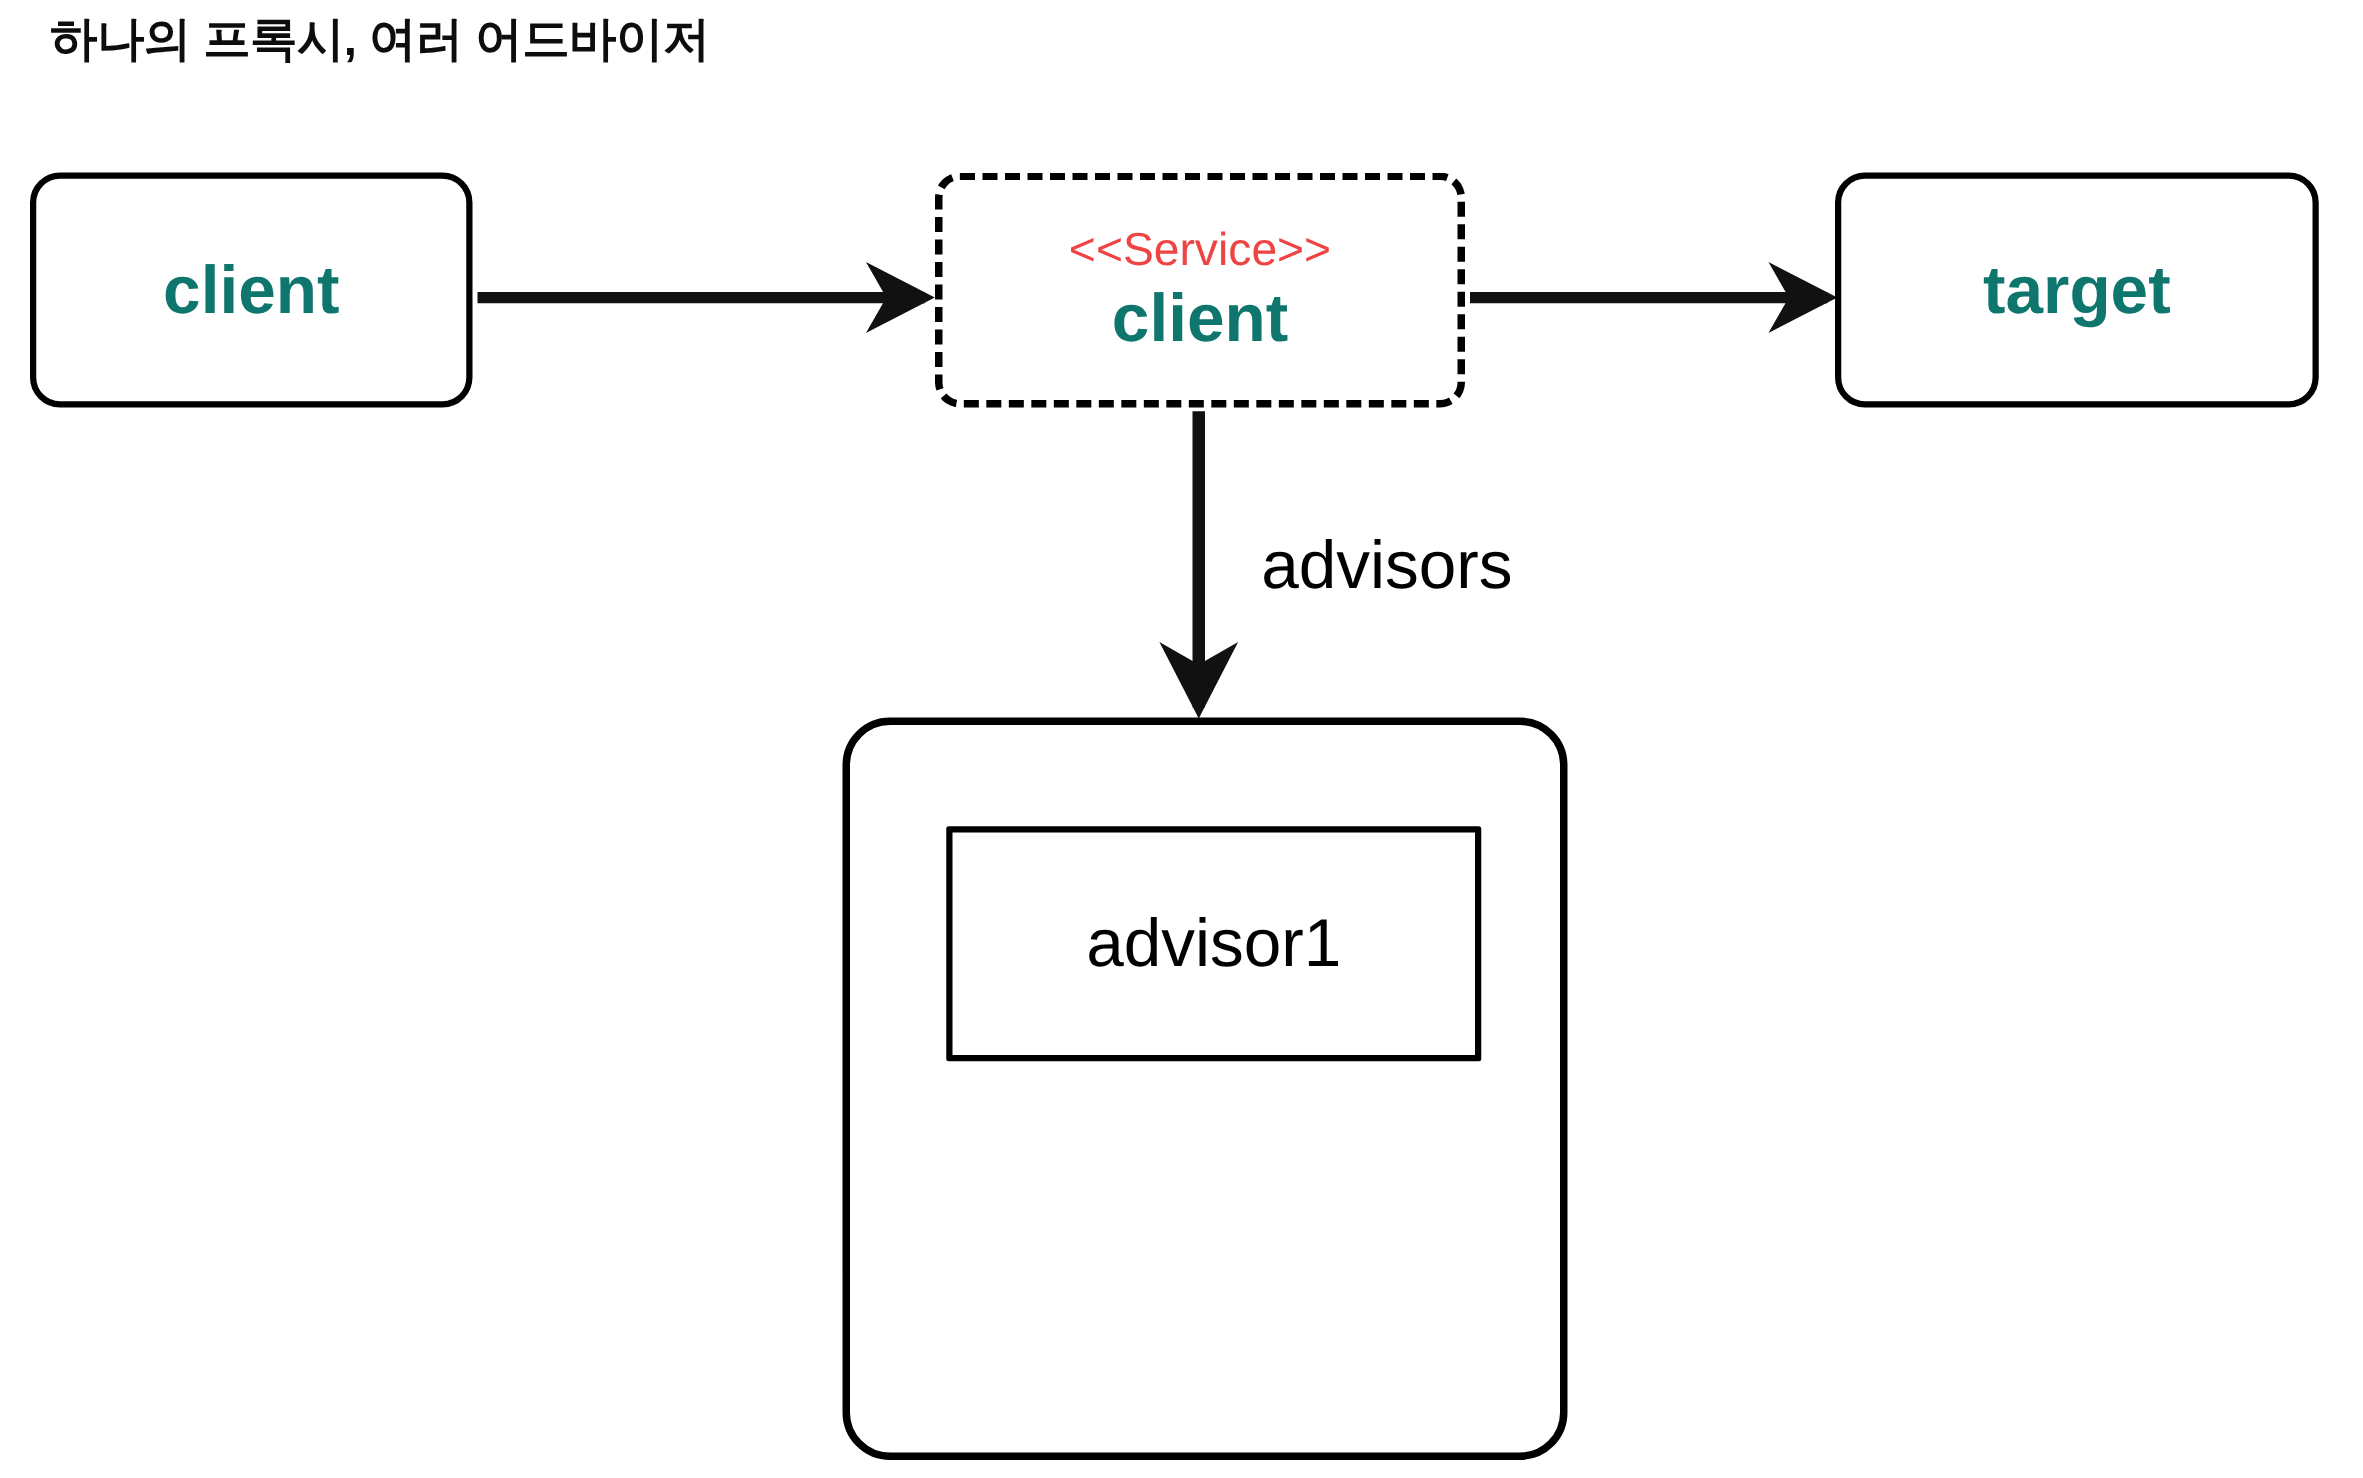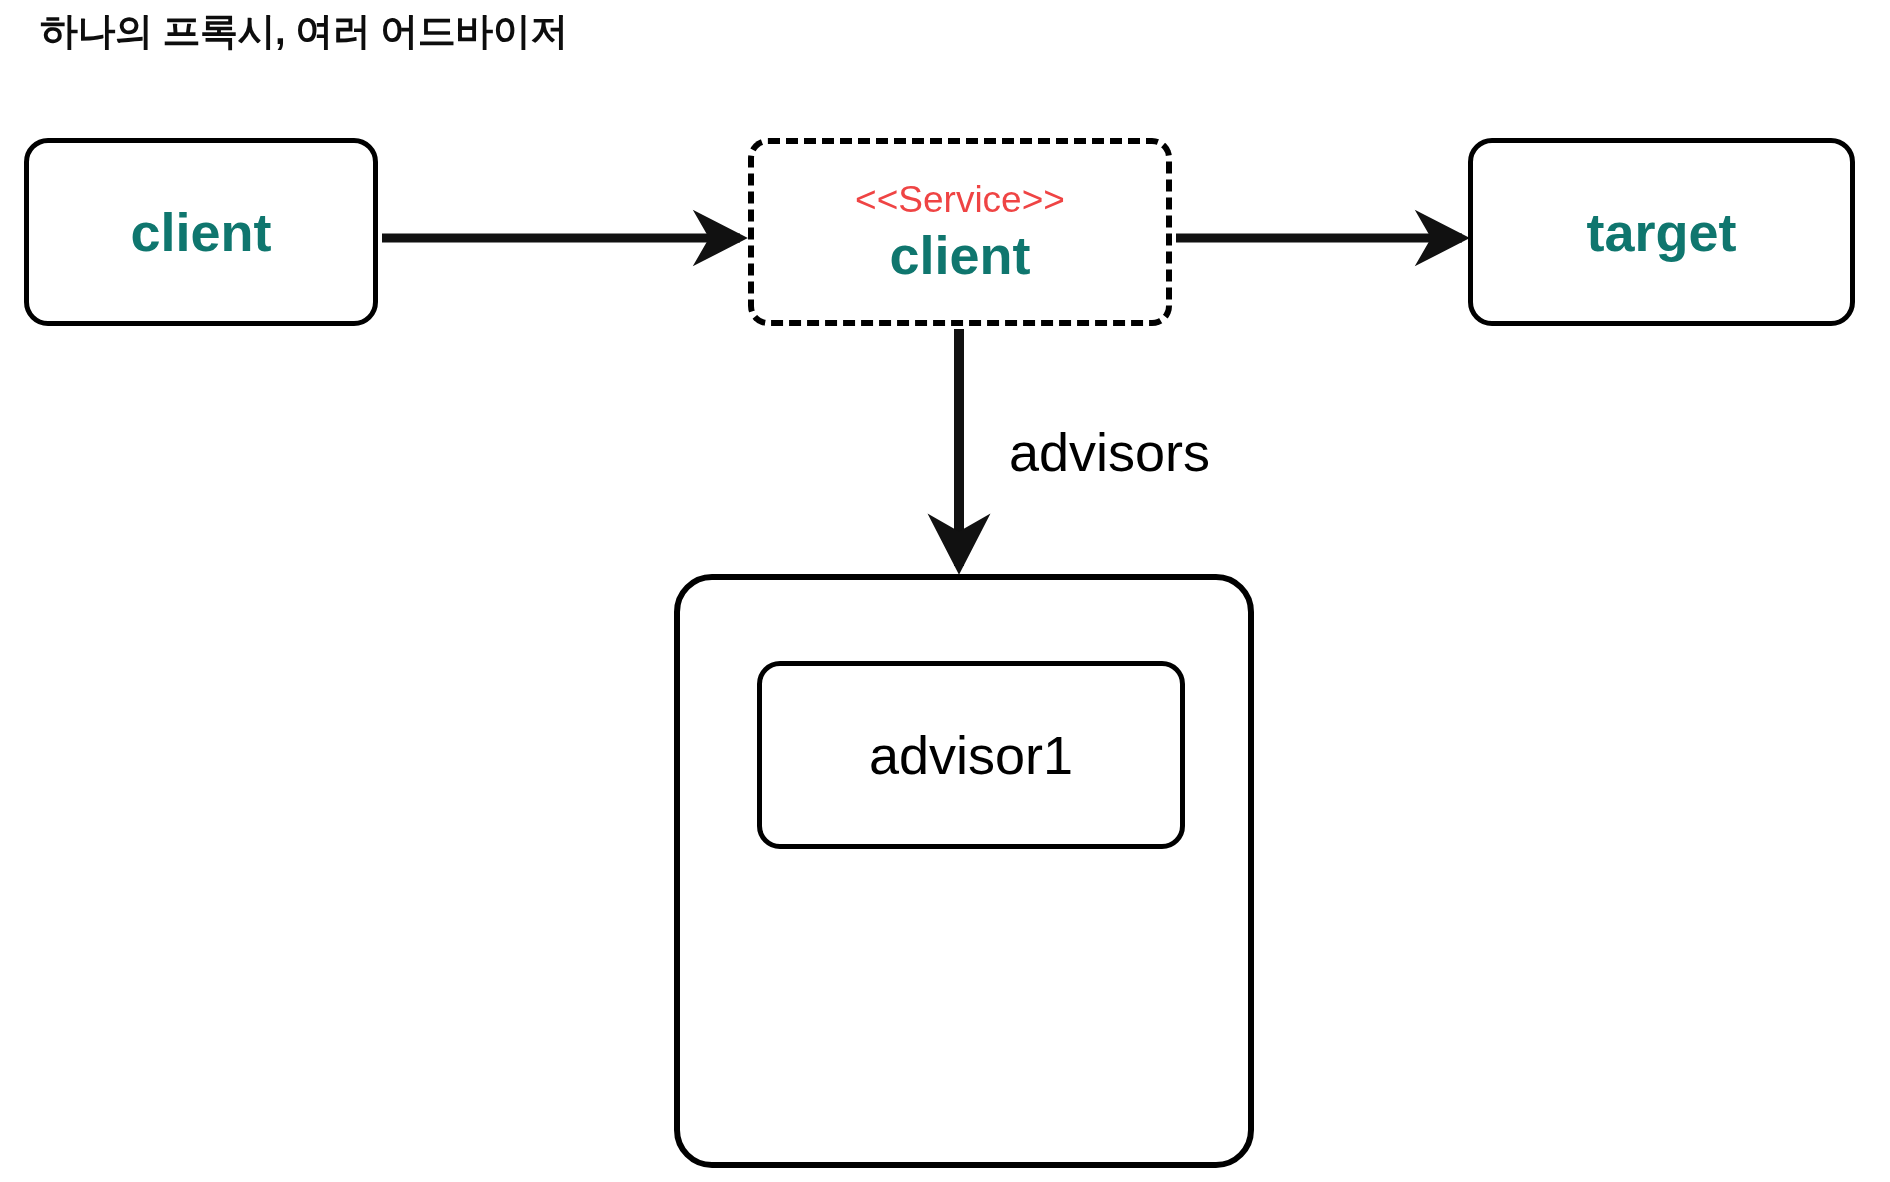--- a/index.html
+++ b/index.html
@@ -76,21 +76,21 @@
     border-radius: 38px;
   }
   .advisor-box {
     position: absolute;
     box-sizing: border-box;
     left: 77px;
     width: 428px;
     height: 188px;
     background: #ffffff;
     border: 5px solid #000000;
-    border-radius: 23px;
+    border-radius: 2px;
     display: flex;
     align-items: center;
     justify-content: center;
   }
   #advisor-1 { top: 81px; }
   #advisor-2 { top: 301px; }
   .advisor-label {
     font-size: 54px;
     line-height: 1;
     color: #000000;

